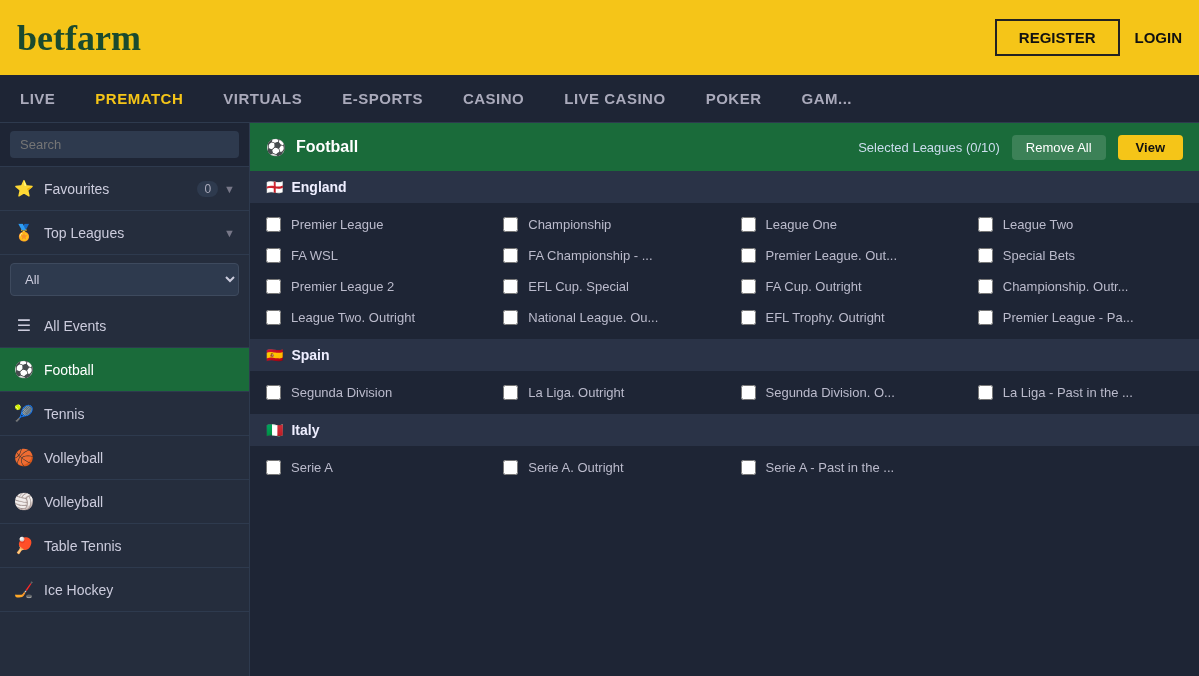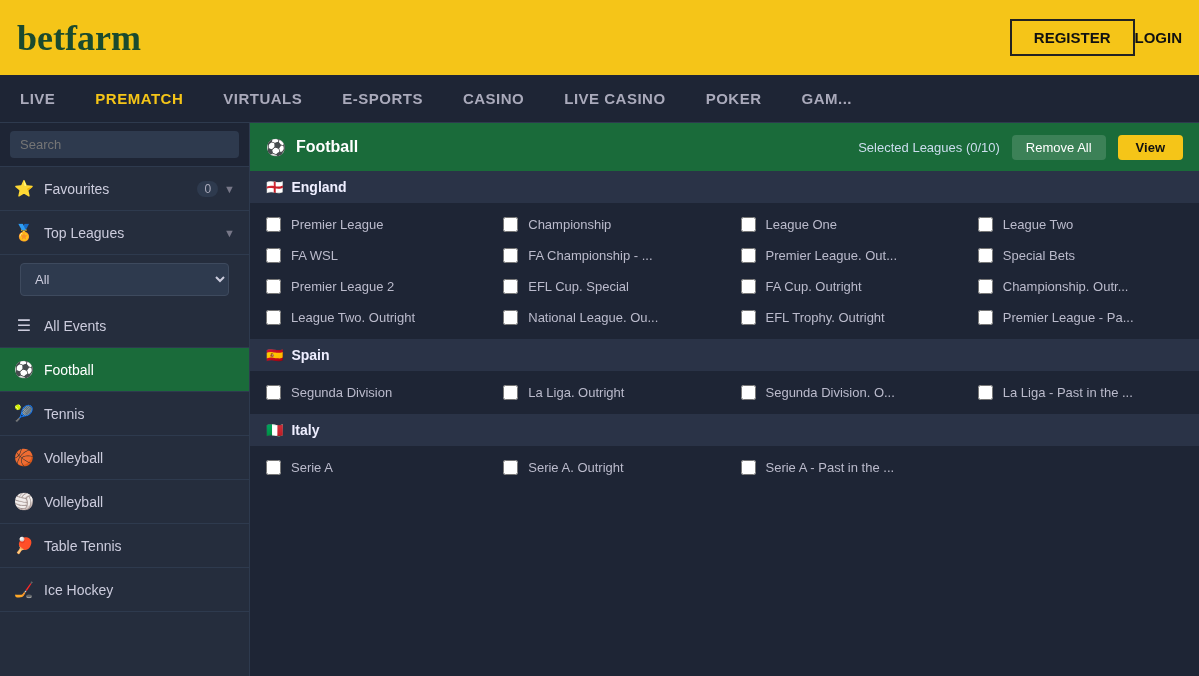--- a/index.html
+++ b/index.html
@@ -13,21 +13,21 @@
       align-items: center;
       justify-content: space-between;
       padding: 0 17px;
     }
     .logo {
       font-size: 36px;
       font-weight: bold;
       color: #1a4a2e;
       font-family: Georgia, serif;
     }
-    .header-auth { display: flex; align-items: center; }
+    .header-auth { display: flex; gap: 15px; align-items: center; }
     .btn-register {
       border: 2px solid #222;
       background: transparent;
       padding: 8px 22px;
       font-size: 15px;
       font-weight: bold;
       cursor: pointer;
       color: #111;
     }
     .btn-login {
@@ -101,21 +101,21 @@
     .sidebar-item-left { display: flex; align-items: center; gap: 10px; }
     .sidebar-item-right { display: flex; align-items: center; gap: 6px; color: #aab; font-size: 13px; }
     .badge { background: #2e3a4e; border-radius: 10px; padding: 1px 7px; font-size: 12px; }
     .chevron { font-size: 11px; color: #778; }
 
     
     .sport-icon { font-size: 16px; width: 20px; text-align: center; }
 
     
     .sidebar-select {
-      margin: 8px 20px;
+      margin: 8px 10px;
     }
     .sidebar-select select {
       width: 100%;
       background: #2e3a4e;
       border: 1px solid #3e4a5e;
       border-radius: 4px;
       padding: 7px 10px;
       color: #ccd;
       font-size: 13px;
       cursor: pointer;

